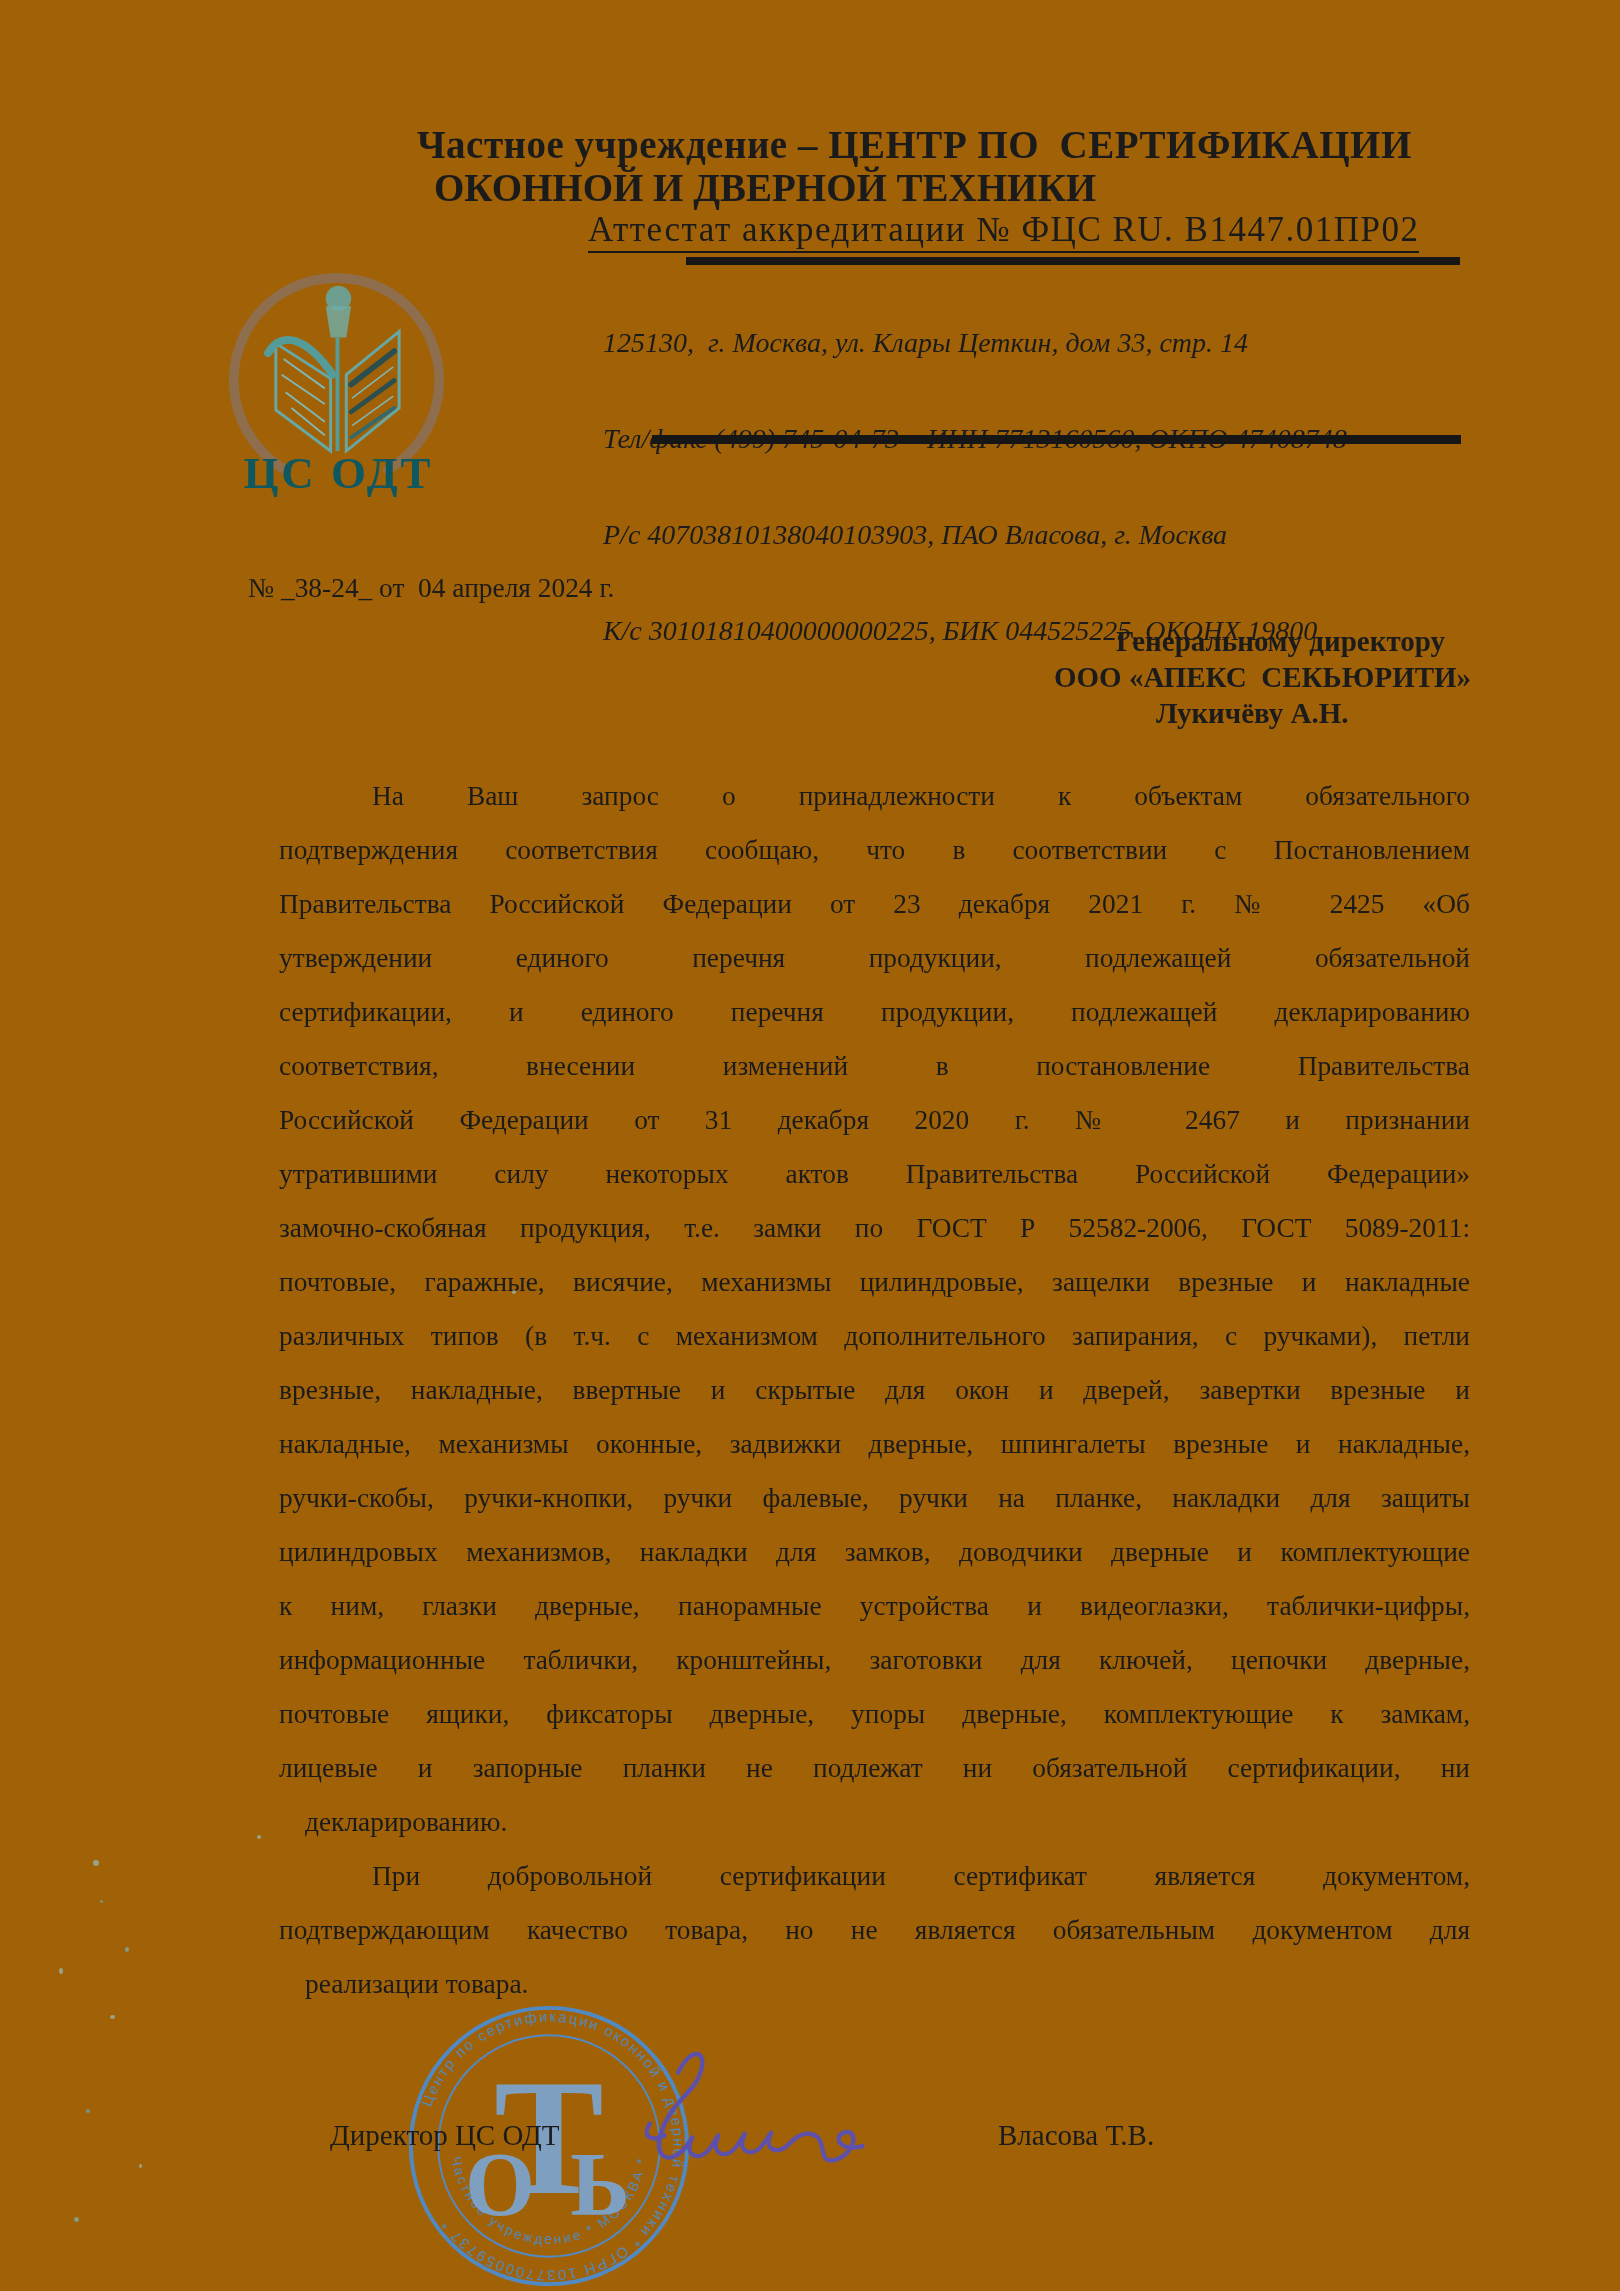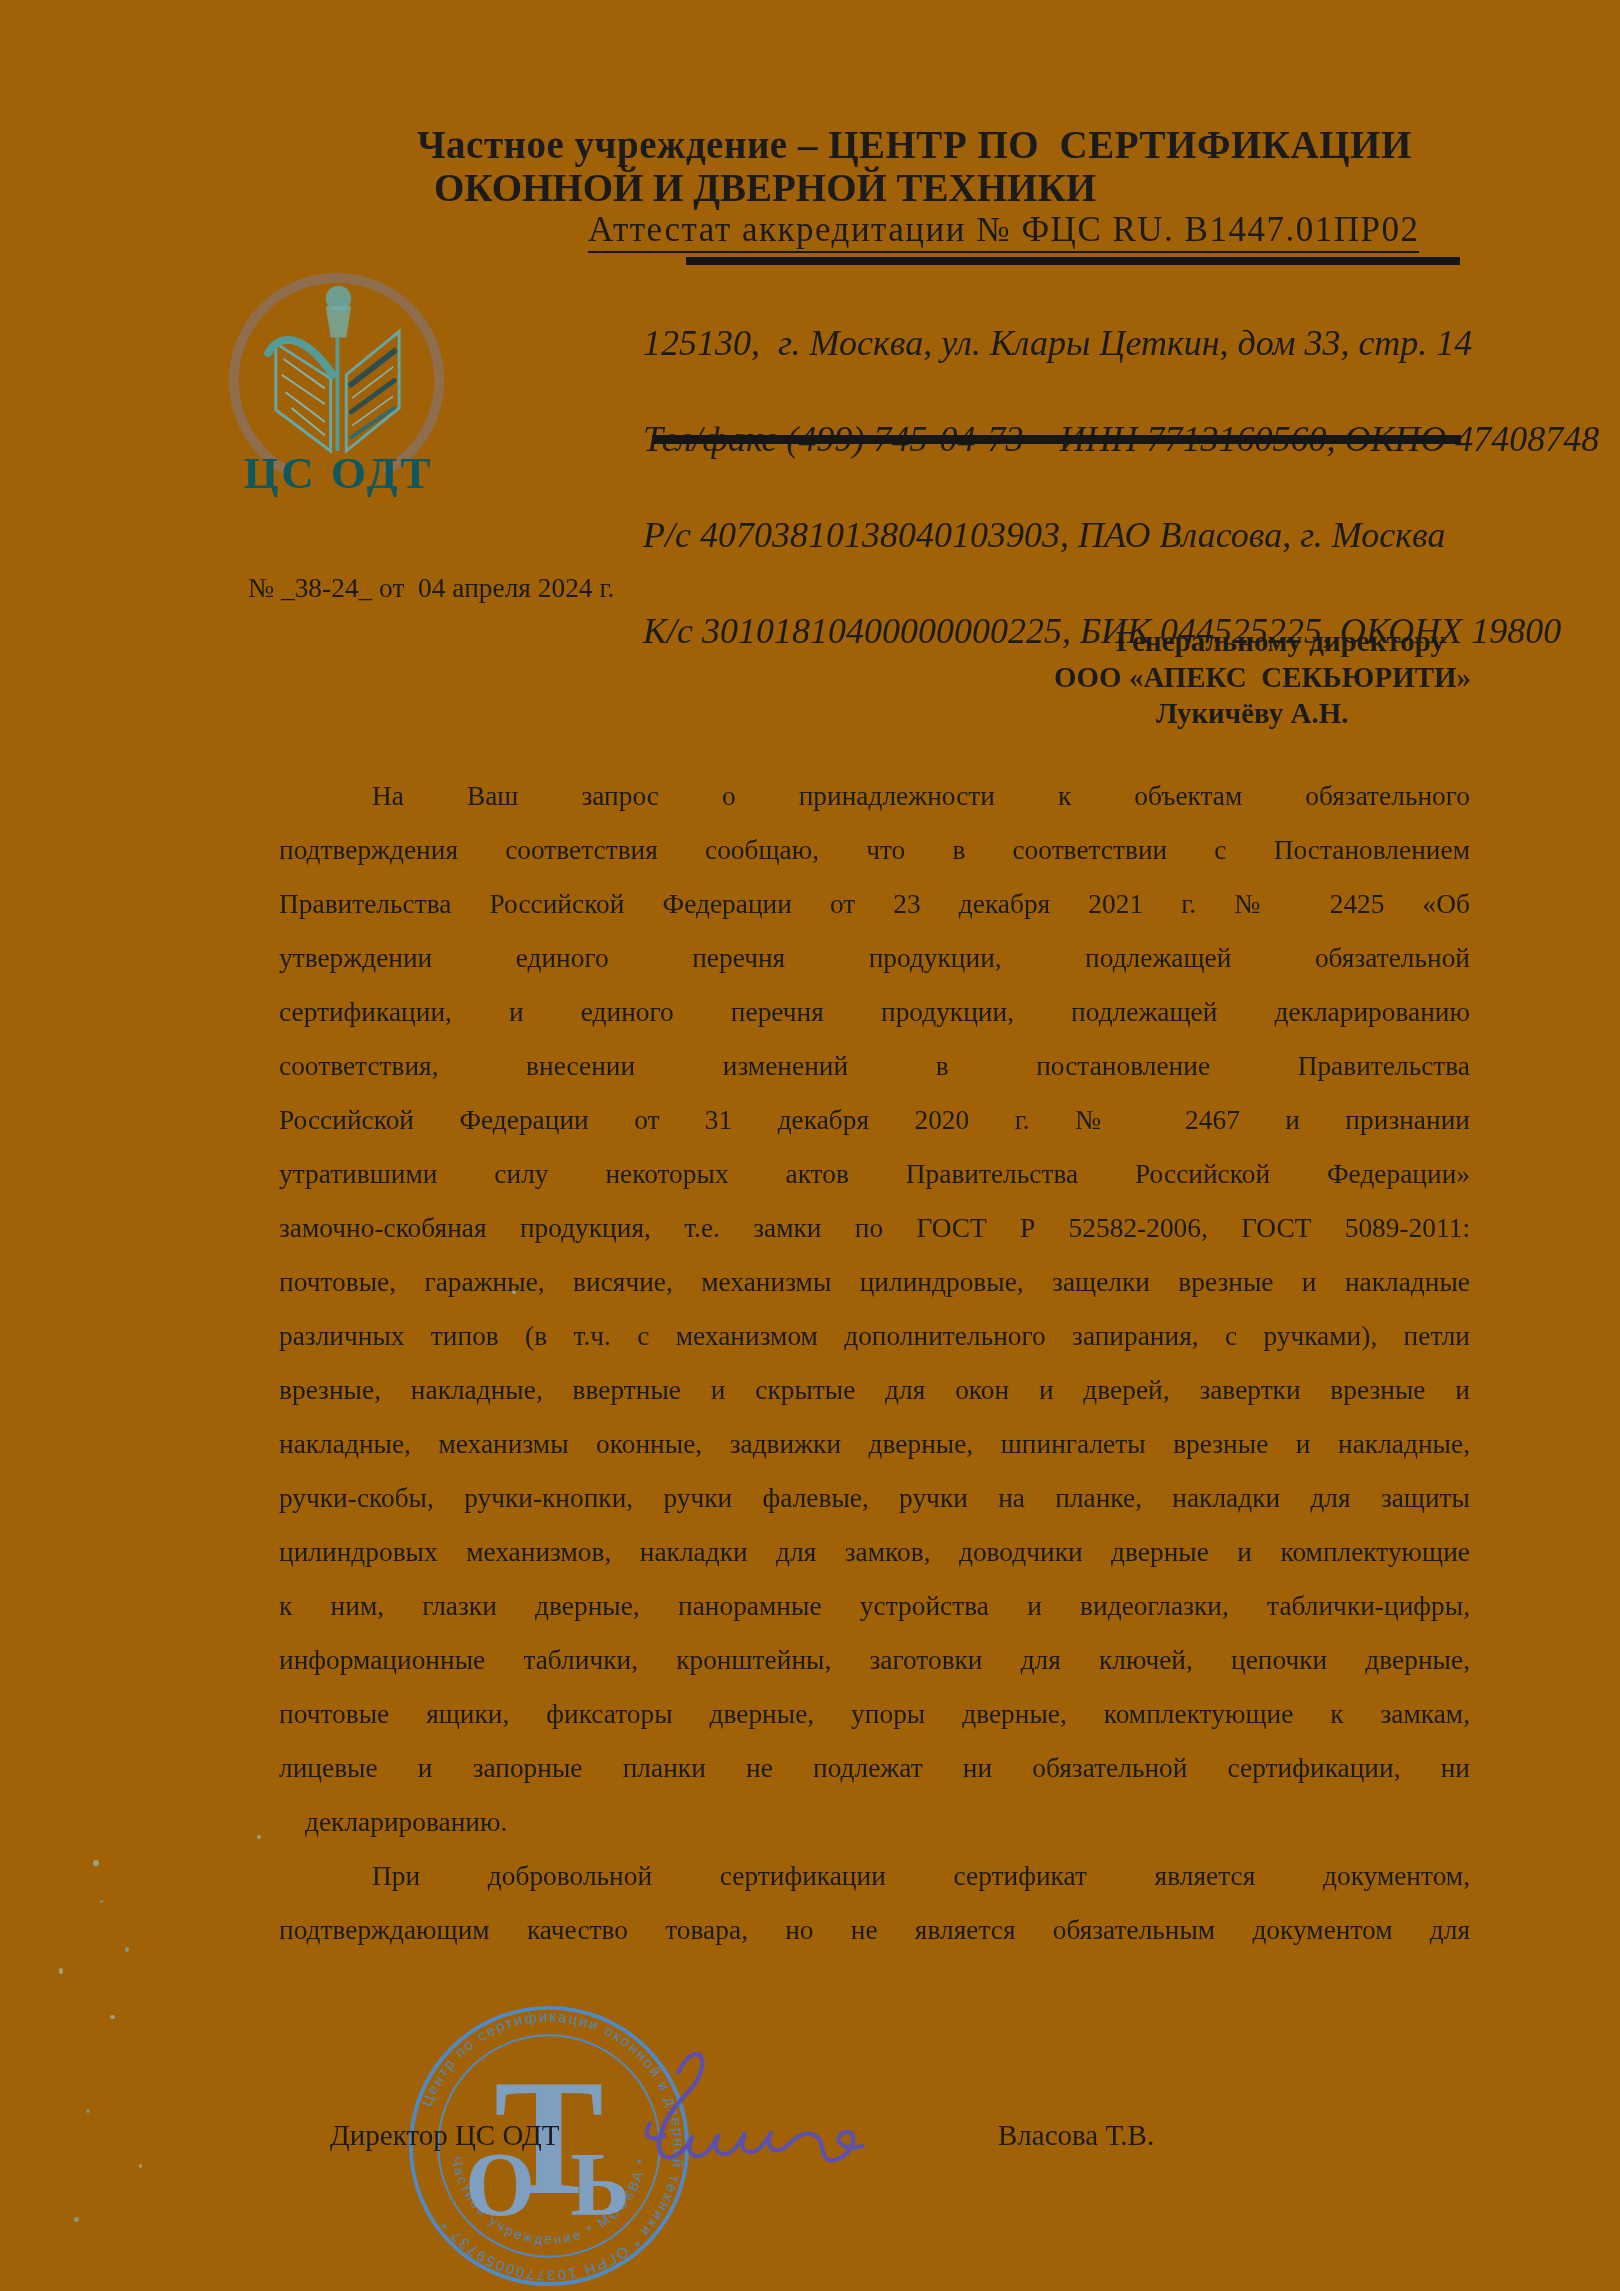--- a/index.html
+++ b/index.html
@@ -9,21 +9,21 @@
     margin:0 auto;
   }
   .abs{position:absolute;}
   
   .org1{left:417px;top:122px;font-size:39px;font-weight:bold;white-space:pre;letter-spacing:0.5px;}
   .org2{left:434px;top:165px;font-size:39px;font-weight:bold;white-space:pre;}
   .accred{left:588px;top:210px;font-size:35px;letter-spacing:1.5px;border-bottom:2.9px solid #161616;padding-bottom:1px;white-space:pre;}
   .bar{background:#161616;}
   .bar1{left:686px;top:257px;width:774px;height:7.8px;}
   .bar2{left:652px;top:435px;width:809px;height:8.8px;}
-  .addr{left:603px;top:263px;font-size:36px;font-style:italic;line-height:32px;white-space:pre;margin-left:40px;}
+  .addr{left:603px;top:263px;font-size:28px;font-style:italic;line-height:32px;white-space:pre;}
   
   .refline{left:248px;top:573px;font-size:27.4px;white-space:pre;}
   .addressee{left:1042px;top:623px;font-size:29px;font-weight:bold;line-height:36px;}
   .addressee .l1{margin-left:74px;white-space:pre;}
   .addressee .l2{margin-left:12px;white-space:pre;}
   .addressee .l3{margin-left:114px;white-space:pre;}
   
   .body-block{left:279px;top:769px;width:1191px;}
   .bline{position:relative;width:1191px;height:54px;overflow:hidden;
          font-size:27.4px;line-height:54px;text-align:justify;}
@@ -104,20 +104,21 @@
     <div class="bline jl">накладные, механизмы оконные, задвижки дверные, шпингалеты врезные и накладные,</div>
     <div class="bline jl">ручки-скобы, ручки-кнопки, ручки фалевые, ручки на планке, накладки для защиты</div>
     <div class="bline jl">цилиндровых механизмов, накладки для замков, доводчики дверные и комплектующие</div>
     <div class="bline jl">к ним, глазки дверные, панорамные устройства и видеоглазки, таблички-цифры,</div>
     <div class="bline jl">информационные таблички, кронштейны, заготовки для ключей, цепочки дверные,</div>
     <div class="bline jl">почтовые ящики, фиксаторы дверные, упоры дверные, комплектующие к замкам,</div>
     <div class="bline jl">лицевые и запорные планки не подлежат ни обязательной сертификации, ни</div>
     <div class="bline plain">декларированию.</div>
     <div class="bline jl ind">При добровольной сертификации сертификат является документом,</div>
     <div class="bline jl">подтверждающим качество товара, но не является обязательным документом для</div>
+    <div class="bline plain">реализации товара.</div>
   </div>
 
   <svg class="abs stamp-svg" width="290" height="290" viewBox="-148 -148 296 296" xmlns="http://www.w3.org/2000/svg" opacity="0.92">
     <defs>
       <path id="ring-path" d="M -127 0 A 127 127 0 1 1 127 0 A 127 127 0 1 1 -127 0"></path>
       <path id="inner-bottom-path" d="M -100 0 A 100 100 0 0 0 100 0"></path>
     </defs>
     <circle cx="0" cy="0" r="141" fill="none" stroke="#4a8ed6" stroke-width="4"></circle>
     <circle cx="0" cy="0" r="113" fill="none" stroke="#4a8ed6" stroke-width="2"></circle>
     <g transform="rotate(18)">

